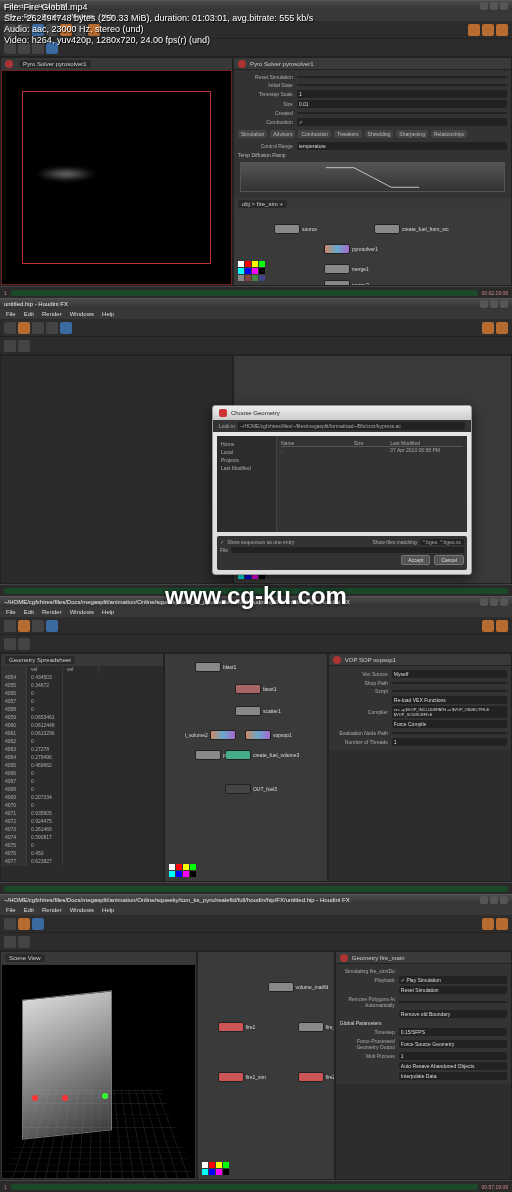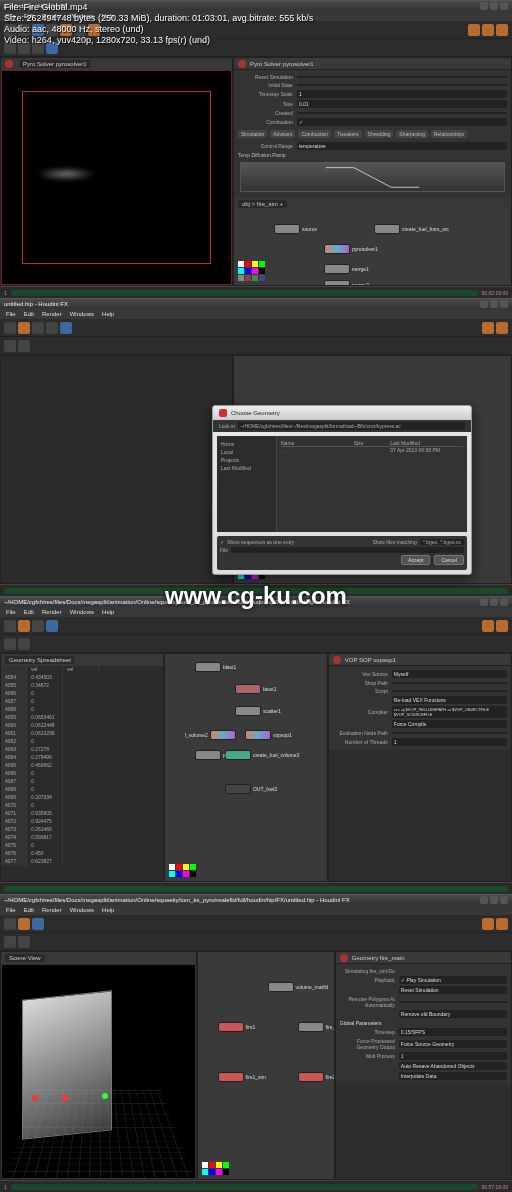--- a/index.html
+++ b/index.html
@@ -254,22 +254,22 @@
     transform: perspective(300px) rotateX(50deg);
     transform-origin: bottom center;
   }
 </style>
 </head>
 <body>
 
 <div class="meta-text">
   <div>File: Fire Global.mp4</div>
   <div>Size: 262494748 bytes (250.33 MiB), duration: 01:03:01, avg.bitrate: 555 kb/s</div>
-  <div>Audio: aac, 48000 Hz, stereo (und)</div>
-  <div>Video: h264, yuv420p, 1280x720, 33.13 fps(r) (und)</div>
+  <div>Audio: aac, 23000 Hz, stereo (und)</div>
+  <div>Video: h264, yuv420p, 1280x720, 24.00 fps(r) (und)</div>
 </div>
 
 <div class="watermark">www.cg-ku.com</div>
 
 <div class="maincol">
 
 <div class="app-window">
   <div class="titlebar">
     <span>untitled.hip - Houdini FX</span>
     <div class="win-controls">

